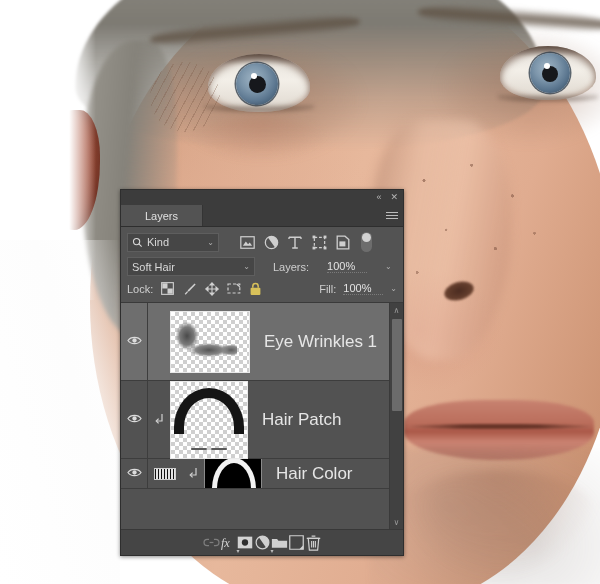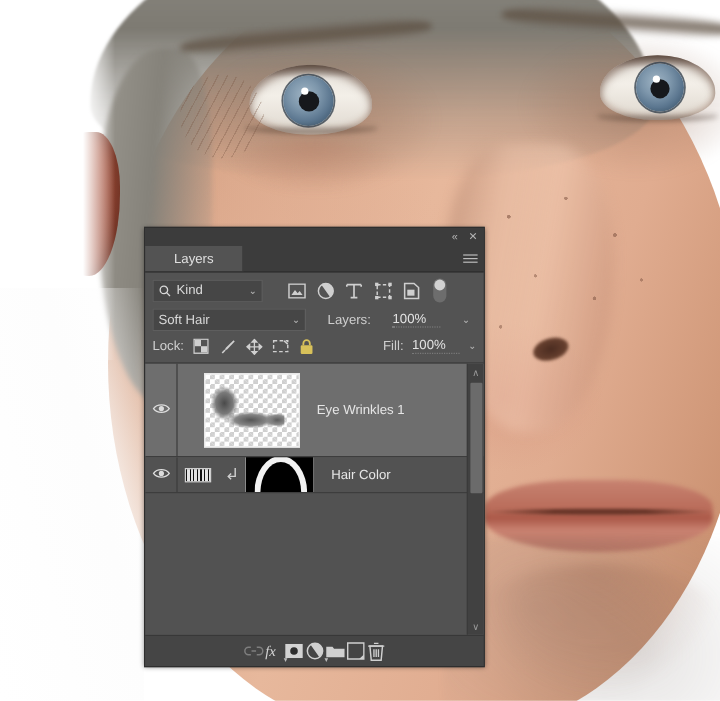--- a/index.html
+++ b/index.html
@@ -333,21 +333,21 @@
     border: 5px solid #f2f2f2;
     border-bottom: none;
     box-sizing: border-box;
   }
   .haircolor-art::before, .haircolor-art::after {
     content: ""; position: absolute; bottom: 2px; width: 11px; height: 2px; background: #e8e8e8; border-radius: 2px;
   }
   .haircolor-art::before { left: 3px; }
   .haircolor-art::after { right: 3px; }
 
-  .layer-name { margin-left: 14px; color: #e6e6e6; font-size: 11px; }
+  .layer-name { margin-left: 14px; color: #e6e6e6; font-size: 17px; }
 
   .row-partial { height: 30px; overflow: hidden; }
   .row-partial .thumb.t3 { margin-top: 0; }
 
   .mask-strip {
     width: 22px; height: 12px;
     background: repeating-linear-gradient(90deg,#111 0 1px,#e4e4e4 1px 3px);
     border: 1px solid #cfcfcf;
   }
 
@@ -559,20 +559,42 @@
       </div>
       <div class="clip-cell"></div>
       <div class="thumb-wrap">
         <div class="thumb t1">
           <div class="wrinkle-art"></div>
         </div>
       </div>
       <div class="layer-name">Eye Wrinkles 1</div>
     </div>
 
+    <div class="layer-row">
+      <div class="eye-cell">
+        <span class="eye-ico">
+          <svg width="15" height="11" viewBox="0 0 16 11">
+            <path d="M1 5.5 C4 1 12 1 15 5.5 C12 10 4 10 1 5.5 Z" fill="none" stroke="#dcdcdc" stroke-width="1.2"></path>
+            <circle cx="8" cy="5.5" r="2.3" fill="#dcdcdc"></circle>
+          </svg>
+        </span>
+      </div>
+      <div class="clip-cell">
+        <svg width="10" height="13" viewBox="0 0 10 13">
+          <path d="M8 1 V8 H3" fill="none" stroke="#d0d0d0" stroke-width="1.2"></path>
+          <path d="M4.6 5.6 L2.2 8 L4.6 10.4" fill="none" stroke="#d0d0d0" stroke-width="1.2"></path>
+        </svg>
+      </div>
+      <div class="thumb-wrap">
+        <div class="thumb t2">
+          <div class="hair-art"></div>
+        </div>
+      </div>
+      <div class="layer-name">Hair Patch</div>
+    </div>
 
     <div class="layer-row row-partial">
       <div class="eye-cell">
         <span class="eye-ico">
           <svg width="15" height="11" viewBox="0 0 16 11">
             <path d="M1 5.5 C4 1 12 1 15 5.5 C12 10 4 10 1 5.5 Z" fill="none" stroke="#dcdcdc" stroke-width="1.2"></path>
             <circle cx="8" cy="5.5" r="2.3" fill="#dcdcdc"></circle>
           </svg>
         </span>
       </div>

